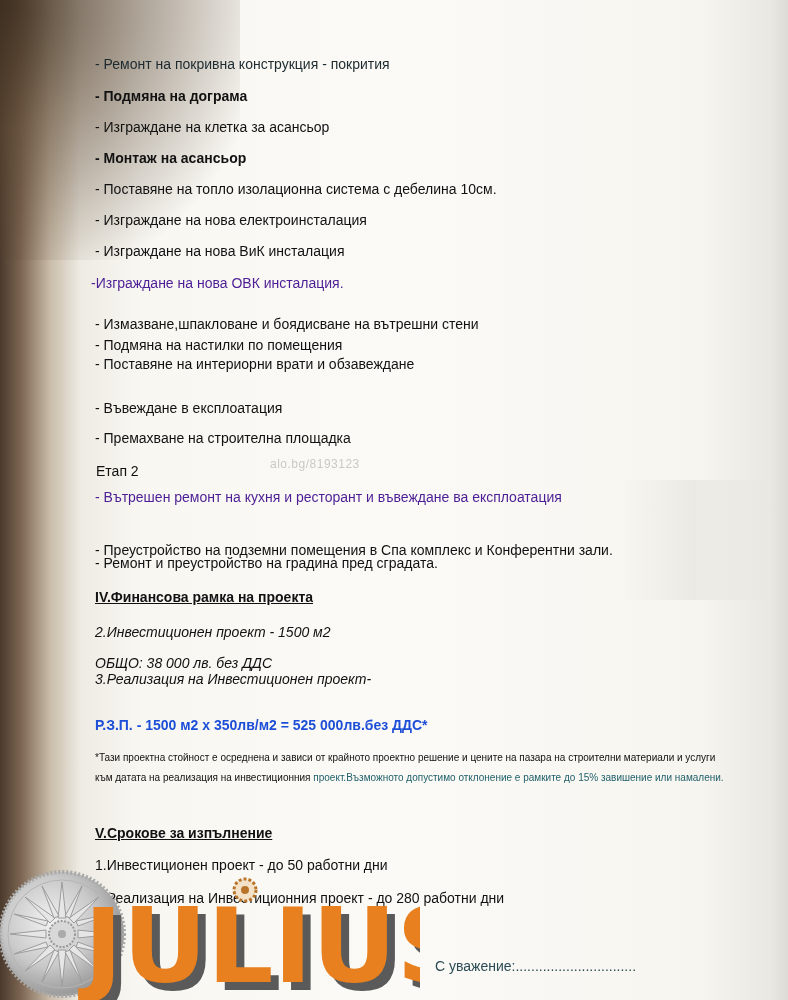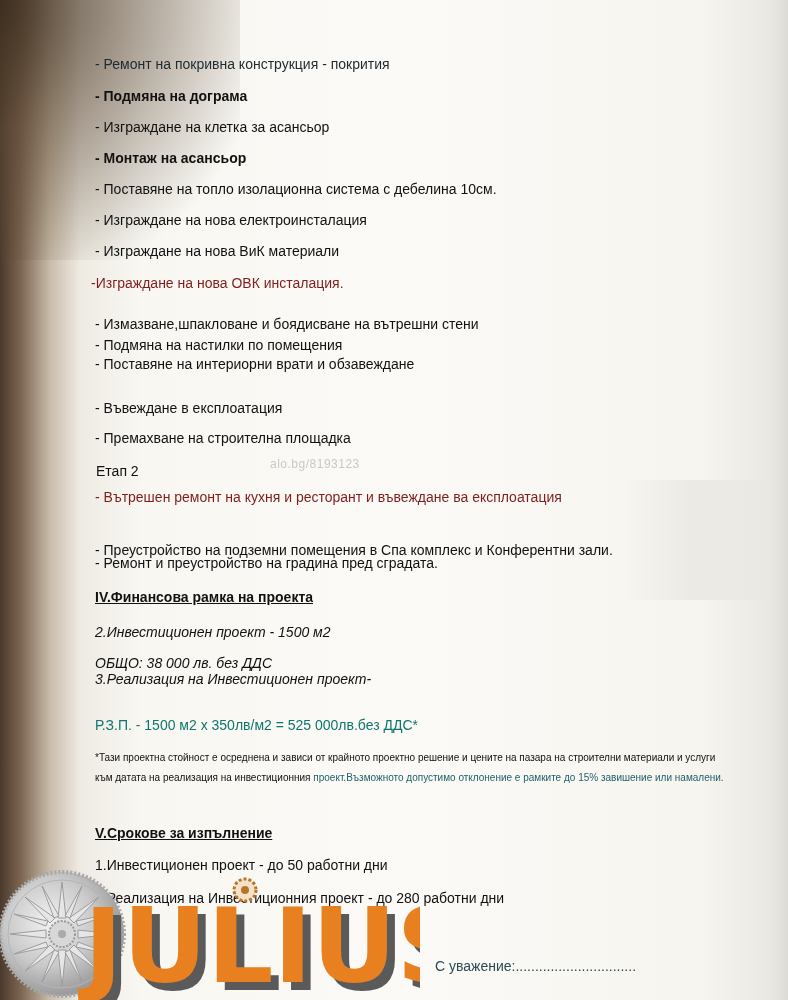--- a/index.html
+++ b/index.html
@@ -19,22 +19,22 @@
   }
   .ghost {
     position:absolute; top:480px; left:620px; width:150px; height:120px;
     background: linear-gradient(90deg, rgba(200,200,195,0.0), rgba(200,200,195,0.25), rgba(200,200,195,0.0));
   }
   .line {
     position:absolute; left:95px; font-size:14px; color:#111;
     white-space:nowrap; letter-spacing:0px;
   }
   .b { font-weight:bold; }
-  .teal { color:#7f1d1d; }
-  .tealish { color:#0f766e; }
+  .teal { color:#4c1d95; }
+  .tealish { color:#1d4ed8;font-weight:bold; }
   .it { font-style:italic; }
   .u { text-decoration:underline; font-weight:bold; }
   .para {
     position:absolute; left:95px; width:640px; font-size:10px; line-height:20px; color:#111;
   }
   .para .tl { color:#1f5f6a; }
   .watermark {
     position:absolute; left:270px; top:457px; font-size:12px; color:#c9c9c6;
     letter-spacing:0.5px; white-space:nowrap;
   }
@@ -51,21 +51,21 @@
 <div class="page"></div>
 <div class="shade-top"></div>
 <div class="ghost"></div>
 
 <div class="line" style="top:56px;color:#1d2a30;">- Ремонт на покривна конструкция - покрития</div>
 <div class="line b" style="top:88px;">- Подмяна на дограма</div>
 <div class="line" style="top:119px;">- Изграждане на клетка за асансьор</div>
 <div class="line b" style="top:150px;">- Монтаж на асансьор</div>
 <div class="line" style="top:181px;">- Поставяне на топло изолационна система с дебелина 10см.</div>
 <div class="line" style="top:212px;">- Изграждане на нова електроинсталация</div>
-<div class="line" style="top:243px;">- Изграждане на нова ВиК материали</div>
+<div class="line" style="top:243px;">- Изграждане на нова ВиК инсталация</div>
 <div class="line teal" style="top:275px;left:91px;">-Изграждане на нова ОВК инсталация.</div>
 <div class="line" style="top:316px;">- Измазване,шпакловане и боядисване на вътрешни стени</div>
 <div class="line" style="top:337px;">- Подмяна на настилки по помещения</div>
 <div class="line" style="top:356px;">- Поставяне на интериорни врати и обзавеждане</div>
 <div class="line" style="top:400px;">- Въвеждане в експлоатация</div>
 <div class="line" style="top:430px;">- Премахване на строителна площадка</div>
 
 <div class="watermark">alo.bg/8193123</div>
 
 <div class="line" style="top:463px;left:96px;">Етап 2</div>

